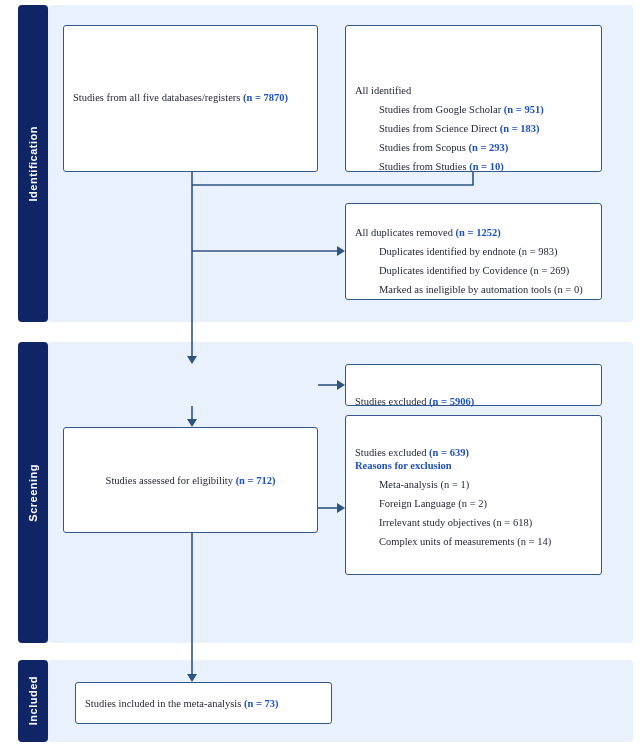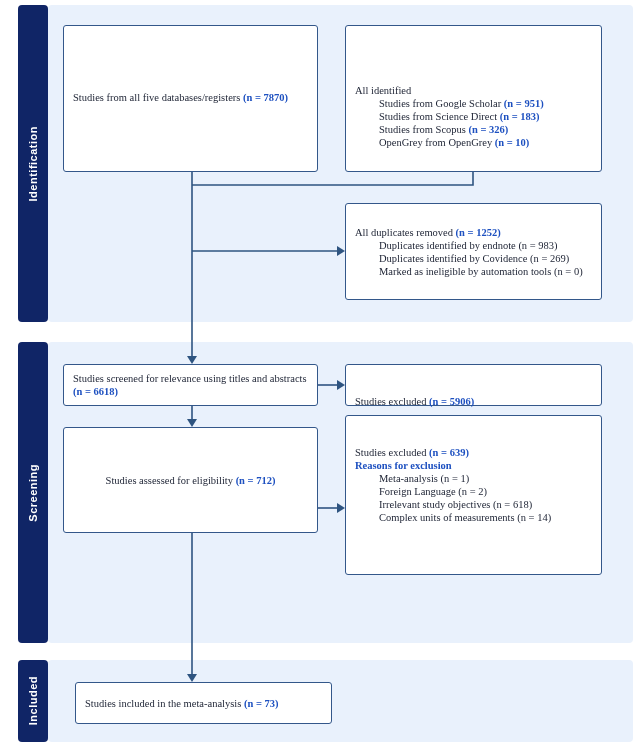--- a/index.html
+++ b/index.html
@@ -12,21 +12,21 @@
   .band{position:absolute;background:#102566;border-radius:4px;width:30px;left:18px;
         display:flex;align-items:center;justify-content:center;}
   .band span{
     writing-mode:vertical-rl;transform:rotate(180deg);
     font-family:"Liberation Sans","DejaVu Sans",sans-serif;
     font-weight:bold;font-size:11px;color:#ffffff;letter-spacing:0.5px;white-space:nowrap;
   }
   .box{position:absolute;background:#ffffff;border:1.6px solid #33578a;border-radius:3px;box-sizing:border-box;}
   .box .pad{position:absolute;left:0;right:0;padding:0 9px;}
   .line{white-space:nowrap;}
-  .indent{padding-left:24px;}
+  .indent{padding-left:24px;margin-top:6px;}
   .n{color:#1d50c0;font-weight:bold;}
   .accent{color:#1d50c0;font-weight:bold;}
   svg.connectors{position:absolute;left:0;top:0;pointer-events:none;}
 </style>
 </head>
 <body>
 
 <div id="canvas">
 
   <div class="panel" style="left:48px;top:5px;width:585px;height:317px;"></div>
@@ -67,39 +67,34 @@
     <div class="pad" style="top:65px;">
       <div class="line" style="white-space:normal;"><span>Studies from all five databases/registers </span><span class="n">(n = 7870)</span></div>
     </div>
   </div>
 
   <div class="box" style="left:345px;top:25px;width:257px;height:147px;">
     <div class="pad" style="top:58px;">
       <div class="line">All identified</div>
       <div class="line indent"><span>Studies from Google Scholar </span><span class="n">(n = 951)</span></div>
       <div class="line indent"><span>Studies from Science Direct </span><span class="n">(n = 183)</span></div>
-      <div class="line indent"><span>Studies from Scopus </span><span class="n">(n = 326)</span></div>
-      <div class="line indent"><span>OpenGrey from OpenGrey </span><span class="n">(n = 10)</span></div>
+      <div class="line indent"><span>Studies from Scopus </span><span class="n">(n = 293)</span></div>
+      <div class="line indent"><span>Studies from Studies </span><span class="n">(n = 10)</span></div>
     </div>
   </div>
 
   <div class="box" style="left:345px;top:203px;width:257px;height:97px;">
     <div class="pad" style="top:22px;">
       <div class="line"><span>All duplicates removed </span><span class="n">(n = 1252)</span></div>
       <div class="line indent">Duplicates identified by endnote (n = 983)</div>
       <div class="line indent">Duplicates identified by Covidence (n = 269)</div>
       <div class="line indent">Marked as ineligible by automation tools (n = 0)</div>
     </div>
   </div>
 
-  <div class="box" style="left:63px;top:364px;width:255px;height:42px;">
-    <div class="pad" style="top:7px;">
-      <div class="line" style="white-space:normal;"><span>Studies screened for relevance using titles and abstracts </span><span class="n">(n = 6618)</span></div>
-    </div>
-  </div>
 
   <div class="box" style="left:345px;top:364px;width:257px;height:42px;">
     <div class="pad" style="top:14px;margin-top:16px;">
       <div class="line"><span>Studies excluded </span><span class="n">(n = 5906)</span></div>
     </div>
   </div>
 
   <div class="box" style="left:63px;top:427px;width:255px;height:106px;text-align:center;">
     <div class="pad" style="top:46px;">
       <div class="line"><span>Studies assessed for eligibility </span><span class="n">(n = 712)</span></div>

